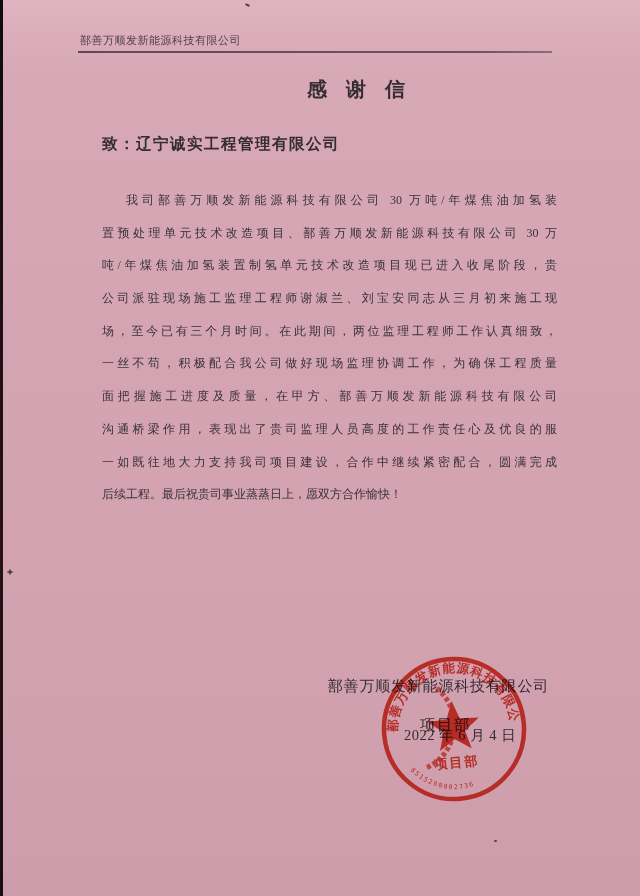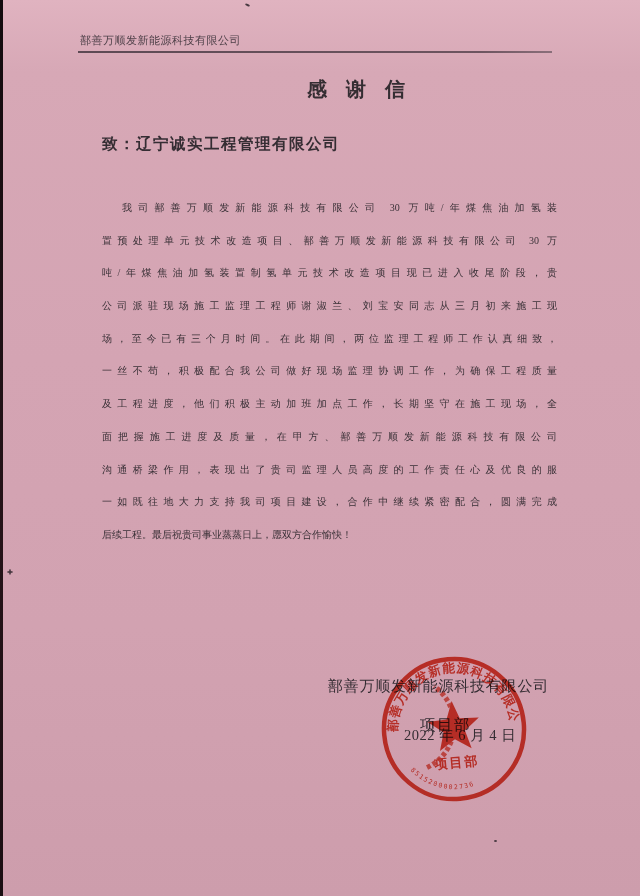--- a/index.html
+++ b/index.html
@@ -27,22 +27,22 @@
   .title{
     position:absolute;left:0;top:76px;width:640px;margin:0;
     text-align:center;font-size:20px;font-weight:bold;
     letter-spacing:7px;color:#342d32;text-indent:7px;padding-left:36px;
   }
   .recipient{
     position:absolute;left:102px;top:134px;
     font-size:15.5px;font-weight:600;letter-spacing:1.5px;color:#352d33;
   }
   .body{
-    position:absolute;left:102px;top:192px;width:455px;
-    font-size:10px;line-height:32.7px;color:#3a3137;
+    position:absolute;left:102px;top:184px;width:455px;
+    font-size:12px;line-height:32.7px;color:#3a3137;
   }
   .body-line{
     text-align:justify;text-align-last:justify;
     white-space:normal;height:32.7px;overflow:visible;
   }
   .body-line:first-child{text-indent:2em;}
   .body-line:last-child{text-align-last:left;}
   .sig-company{
     position:absolute;right:91px;top:677px;
     font-size:15px;letter-spacing:0.8px;color:#352d33;
@@ -81,21 +81,20 @@
 
   <div class="recipient">致：辽宁诚实工程管理有限公司</div>
 
   <div class="body">
       <div class="body-line">我司鄯善万顺发新能源科技有限公司 30 万吨/年煤焦油加氢装</div>
       <div class="body-line">置预处理单元技术改造项目、鄯善万顺发新能源科技有限公司 30 万</div>
       <div class="body-line">吨/年煤焦油加氢装置制氢单元技术改造项目现已进入收尾阶段，贵</div>
       <div class="body-line">公司派驻现场施工监理工程师谢淑兰、刘宝安同志从三月初来施工现</div>
       <div class="body-line">场，至今已有三个月时间。在此期间，两位监理工程师工作认真细致，</div>
       <div class="body-line">一丝不苟，积极配合我公司做好现场监理协调工作，为确保工程质量</div>
-      <div class="body-line">及工程进度，他们积极主动加班加点工作，长期坚守在施工现场，全</div>
       <div class="body-line">面把握施工进度及质量，在甲方、鄯善万顺发新能源科技有限公司</div>
       <div class="body-line">沟通桥梁作用，表现出了贵司监理人员高度的工作责任心及优良的服</div>
       <div class="body-line">一如既往地大力支持我司项目建设，合作中继续紧密配合，圆满完成</div>
       <div class="body-line">后续工程。最后祝贵司事业蒸蒸日上，愿双方合作愉快！</div>
     </div>
 
   <div class="sig-company">鄯善万顺发新能源科技有限公司</div>
   <div class="sig-dept">项目部</div>
   <div class="sig-date">2022 年 6 月 4 日</div>
 

